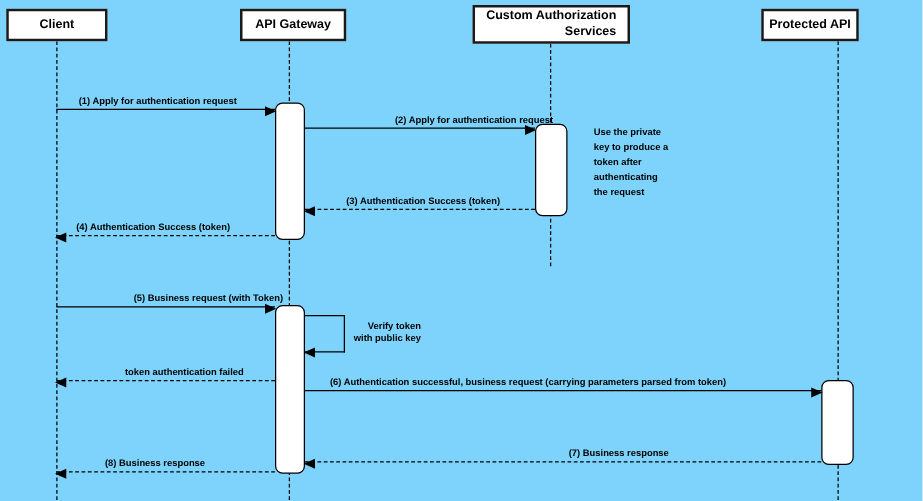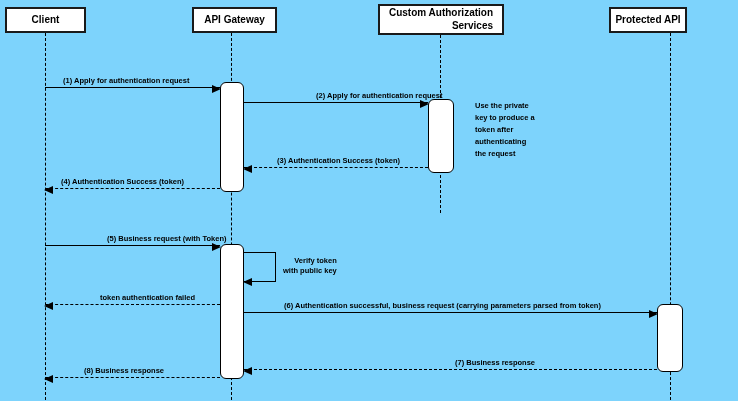--- a/index.html
+++ b/index.html
@@ -114,21 +114,21 @@
   </div>
 
   <div class="mlabel" style="left:63px;  top:76px;">(1) Apply for authentication request</div>
   <div class="mlabel" style="left:268px; top:91px;margin-left:48px;">(2) Apply for authentication request</div>
   <div class="mlabel" style="left:277px; top:156px;">(3) Authentication Success (token)</div>
   <div class="mlabel" style="left:61px;  top:177px;text-align:center;">(4) Authentication Success (token)</div>
   <div class="mlabel" style="left:63px;  top:234px;margin-left:44px;">(5) Business request (with Token)</div>
   <div class="mlabel multi" style="left:283px; top:256px;text-align:right;">Verify token
 with public key</div>
   <div class="mlabel" style="left:80px;  top:293px;margin-left:20px;">token authentication failed</div>
-  <div class="mlabel" style="left:284px; top:301px;">(6) Authentication successful, business request (carrying parameters parsed from token)</div>
+  <div class="mlabel" style="left:264px; top:301px;">(6) Authentication successful, business request (carrying parameters parsed from token)</div>
   <div class="mlabel" style="left:407px; top:358px;padding-left:48px;">(7) Business response</div>
   <div class="mlabel" style="left:84px;  top:366px;">(8) Business response</div>
 
   <div class="note" style="left:463px; top:100px; width:90px;margin-left:12px;">Use the private
 key to produce a
 token after
 authenticating
 the request</div>
 
 </div>

